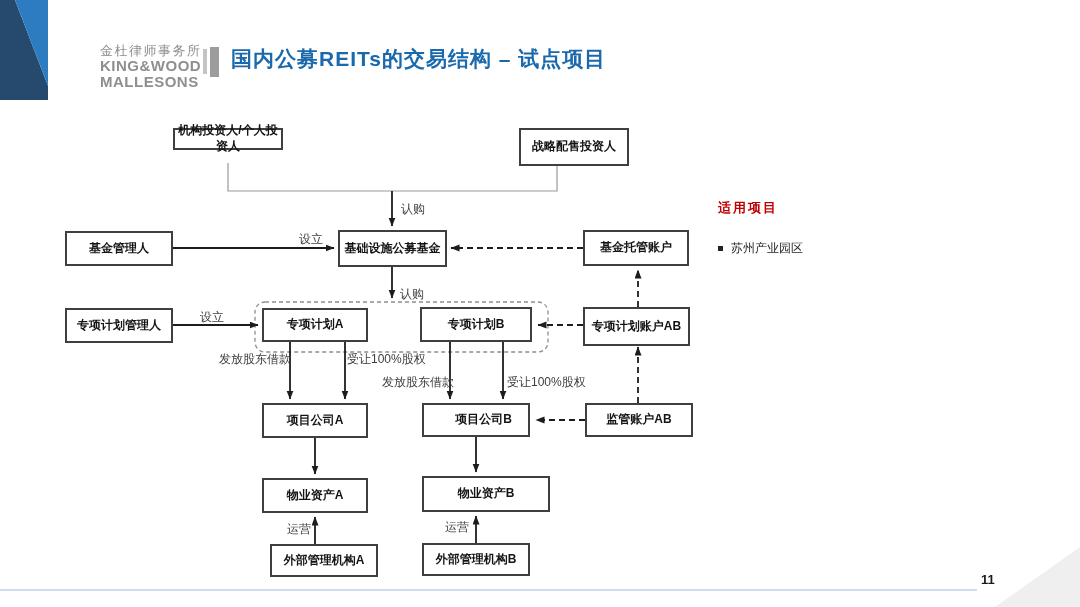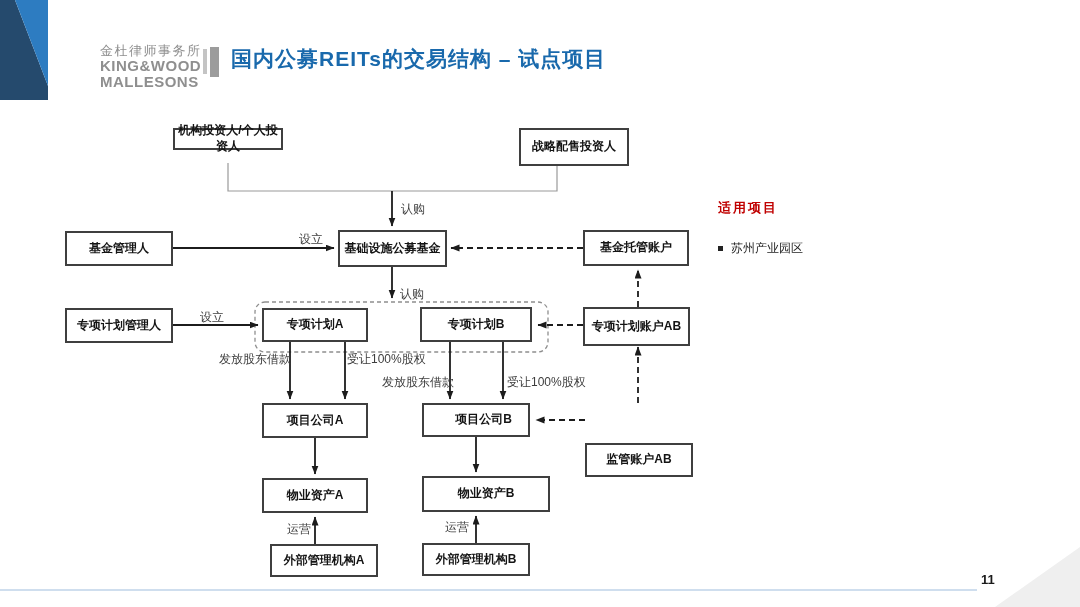--- a/index.html
+++ b/index.html
@@ -88,21 +88,21 @@
   <div class="box" style="left:503px;top:128px;width:110px;height:38px;margin-left:16px;">战略配售投资人</div>
   <div class="box" style="left:65px;top:231px;width:108px;height:35px;">基金管理人</div>
   <div class="box" style="left:338px;top:230px;width:109px;height:37px;">基础设施公募基金</div>
   <div class="box" style="left:583px;top:230px;width:106px;height:36px;">基金托管账户</div>
   <div class="box" style="left:65px;top:308px;width:108px;height:35px;">专项计划管理人</div>
   <div class="box" style="left:262px;top:308px;width:106px;height:34px;">专项计划A</div>
   <div class="box" style="left:420px;top:307px;width:112px;height:35px;">专项计划B</div>
   <div class="box" style="left:583px;top:307px;width:107px;height:39px;">专项计划账户AB</div>
   <div class="box" style="left:262px;top:403px;width:106px;height:35px;">项目公司A</div>
   <div class="box" style="left:422px;top:403px;width:108px;height:34px;padding-left:18px;">项目公司B</div>
-  <div class="box" style="left:585px;top:403px;width:108px;height:34px;margin-top:40px;">监管账户AB</div>
+  <div class="box" style="left:585px;top:403px;width:108px;height:34px;">监管账户AB</div>
   <div class="box" style="left:262px;top:478px;width:106px;height:35px;">物业资产A</div>
   <div class="box" style="left:422px;top:476px;width:128px;height:36px;">物业资产B</div>
   <div class="box" style="left:270px;top:544px;width:108px;height:33px;">外部管理机构A</div>
   <div class="box" style="left:422px;top:543px;width:108px;height:33px;">外部管理机构B</div>
 
   <div class="elabel" style="left:401px;top:201px;">认购</div>
   <div class="elabel" style="left:299px;top:231px;">设立</div>
   <div class="elabel" style="left:400px;top:286px;">认购</div>
   <div class="elabel" style="left:200px;top:309px;">设立</div>
   <div class="elabel" style="left:219px;top:351px;">发放股东借款</div>

